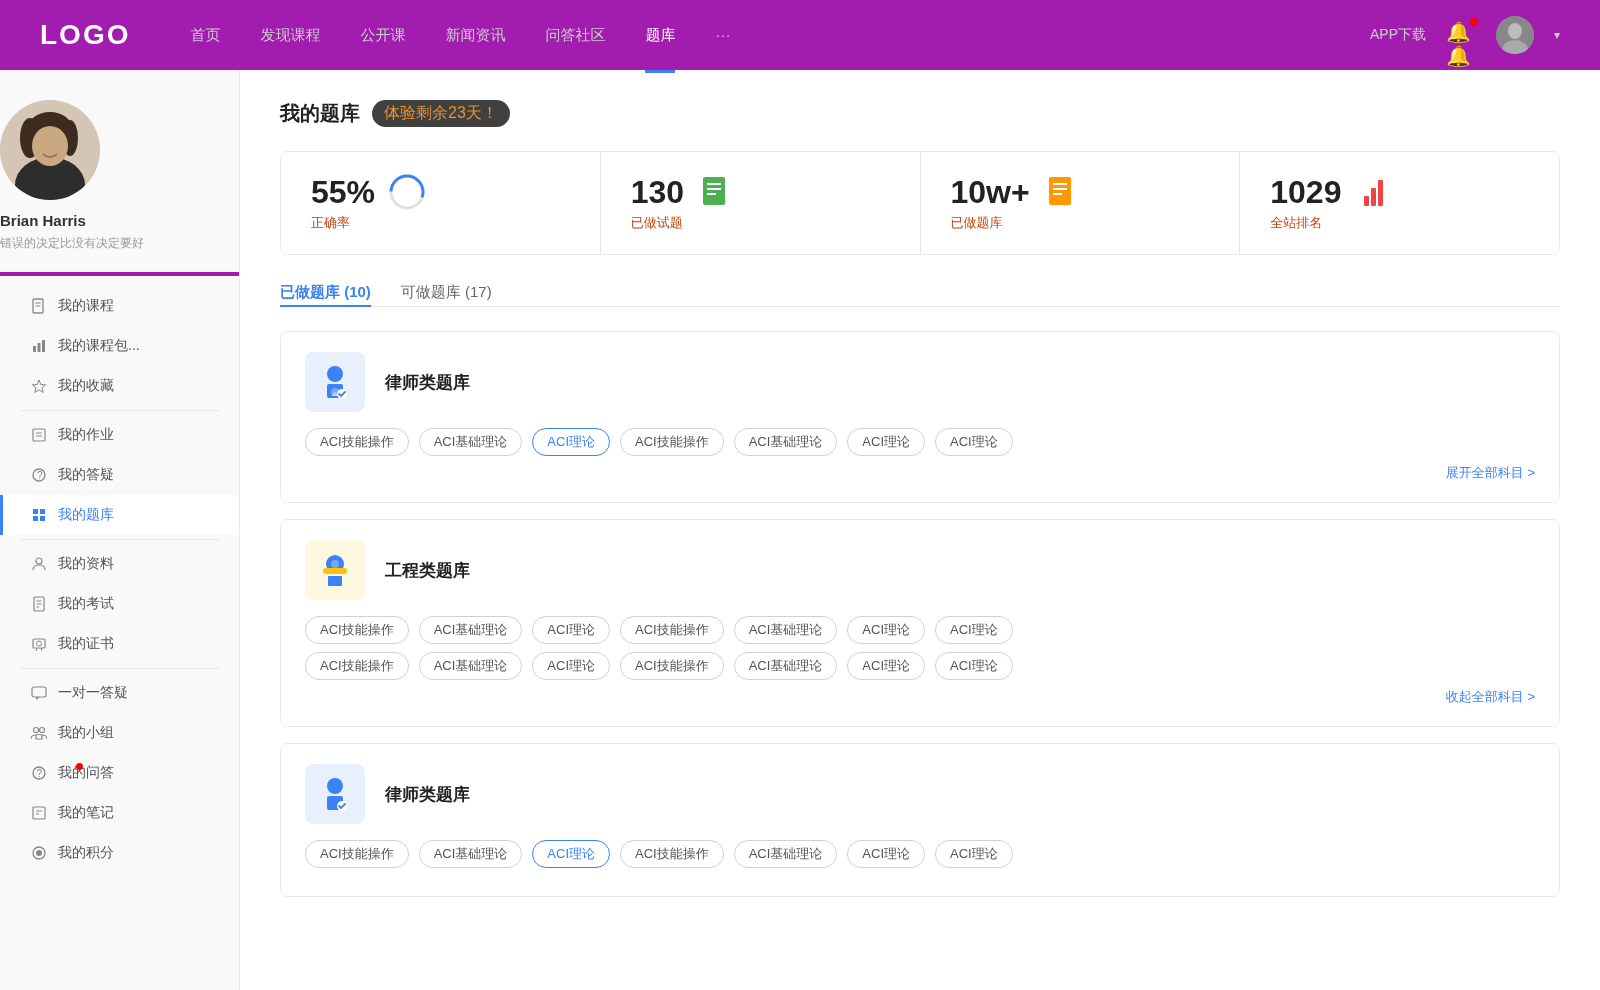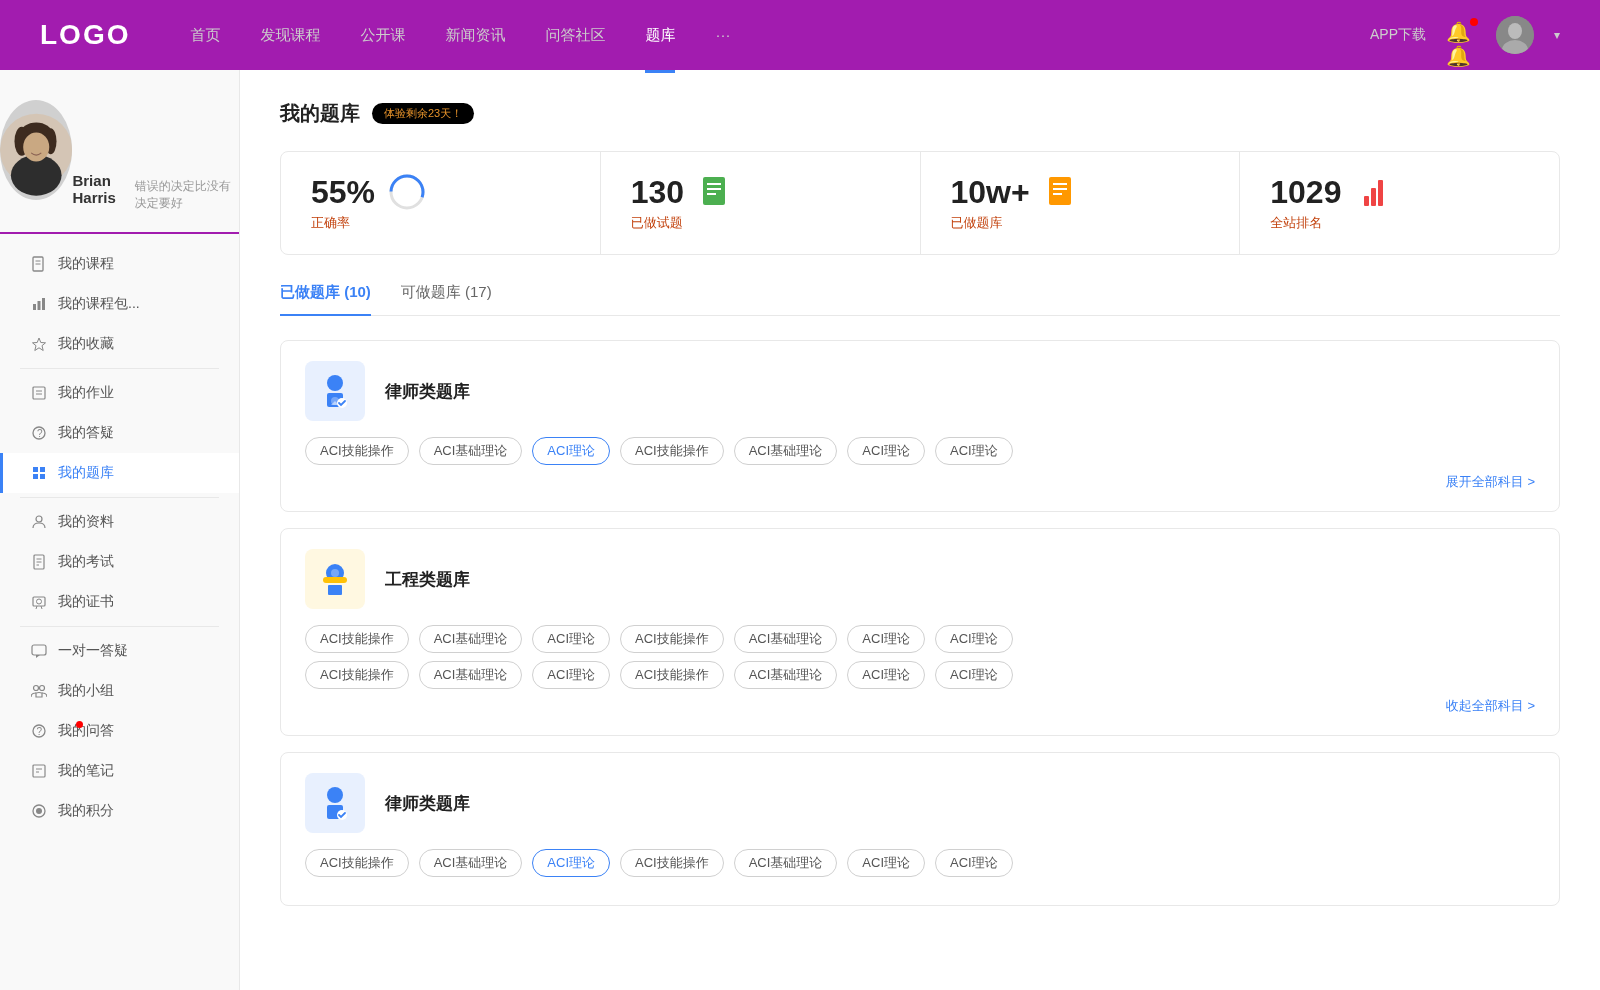--- a/index.html
+++ b/index.html
@@ -97,24 +97,24 @@
     
     .sidebar {
       width: 240px;
       background: #f9f9f9;
       border-right: 1px solid #e8e8e8;
       padding: 30px 0 20px 0;
       flex-shrink: 0;
     }
     .sidebar-profile {
       display: flex;
-      flex-direction: row;
-      align-items: flex-end;
+      flex-direction: column;
+      align-items: flex-start;
       padding-bottom: 20px;
-      border-bottom: 2px solid #a21caf;
+      border-bottom: 4px solid #a21caf;
       margin-bottom: 10px;
     }
     .avatar-circle {
       width: 100px; height: 100px;
       border-radius: 50%;
       background: #d0d0d0;
       overflow: hidden;
       margin-bottom: 12px;
     }
     .avatar-circle svg { width: 100%; height: 100%; }
@@ -180,25 +180,25 @@
       align-items: center;
       gap: 12px;
       margin-bottom: 24px;
     }
     .page-title {
       font-size: 20px;
       font-weight: 600;
       color: #222;
     }
     .trial-badge {
-      background: #000000;
+      background: #404040;
       color: #e6922a;
       border-radius: 20px;
       padding: 3px 12px;
-      font-size: 11px;
+      font-size: 16px;
     }
 
     
     .stats-row {
       display: flex;
       gap: 0;
       border: 1px solid #e8e8e8;
       border-radius: 8px;
       margin-bottom: 28px;
       overflow: hidden;
@@ -233,21 +233,21 @@
     
     .tab-row {
       display: flex;
       gap: 30px;
       border-bottom: 1px solid #e8e8e8;
       margin-bottom: 24px;
     }
     .tab-item {
       font-size: 15px;
       color: #666;
-      padding-bottom: 13px;
+      padding-bottom: 4px;
       cursor: pointer;
       position: relative;
     }
     .tab-item.active {
       color: #3b82f6;
       font-weight: 600;
     }
     .tab-item.active::after {
       content: '';
       position: absolute;

